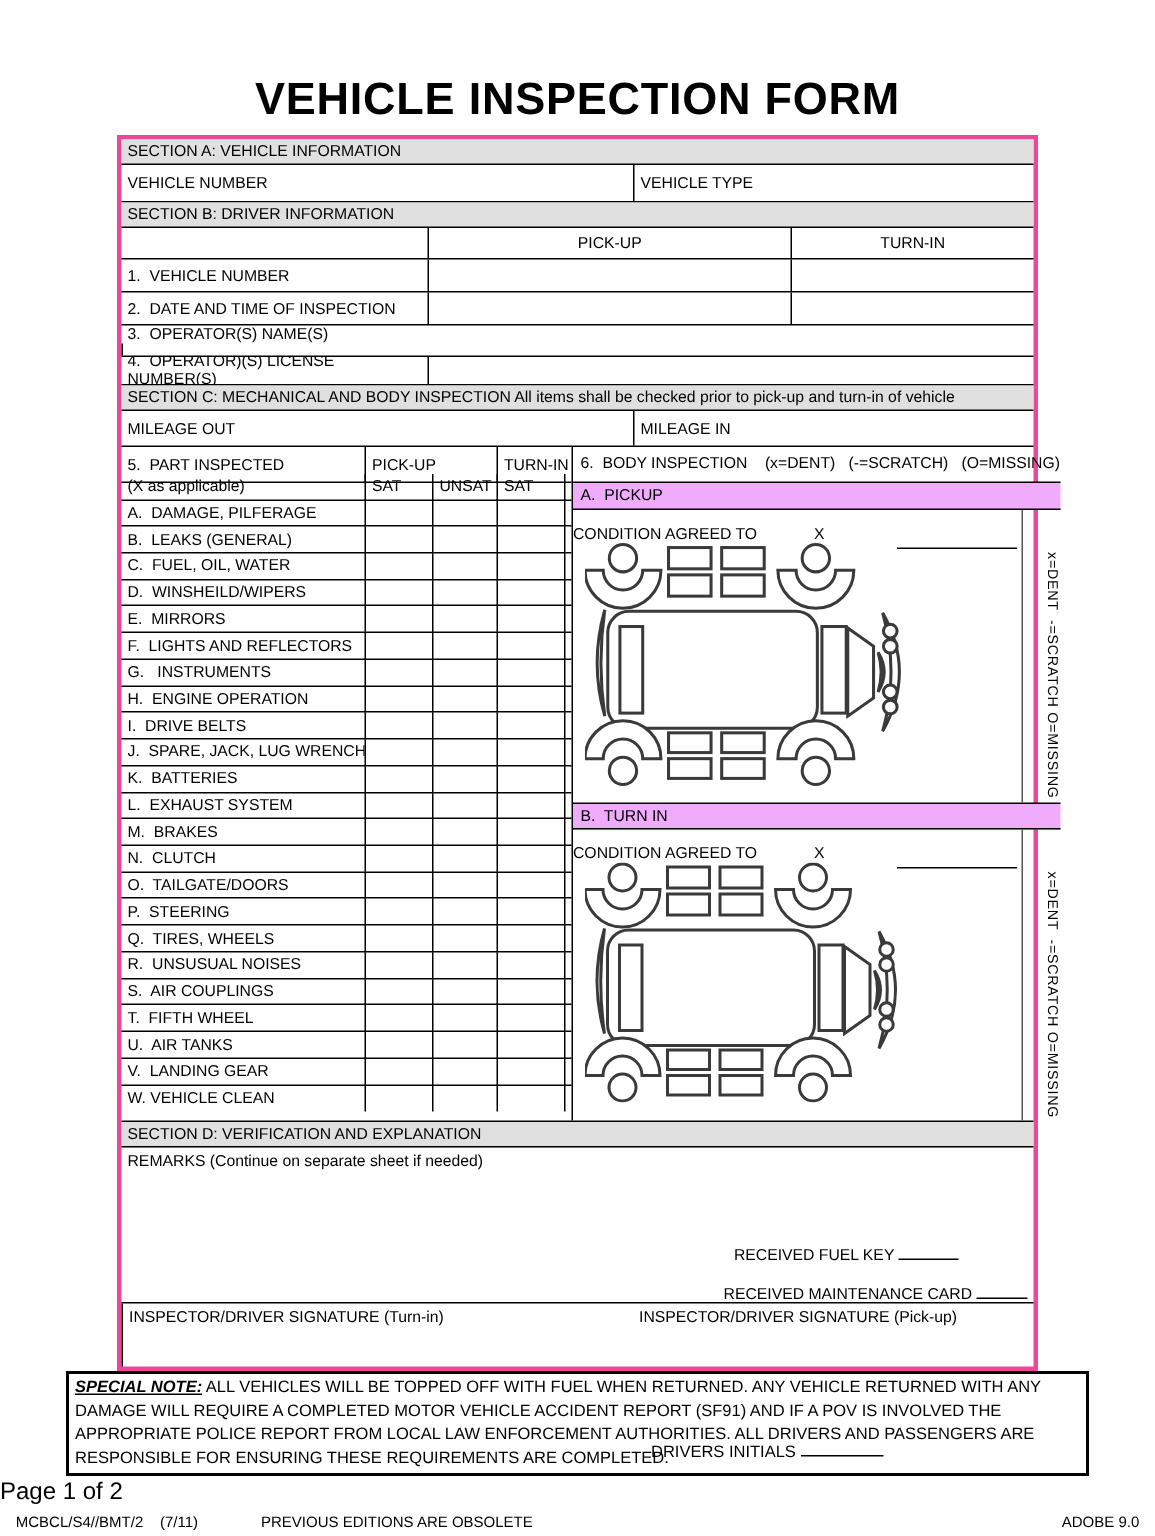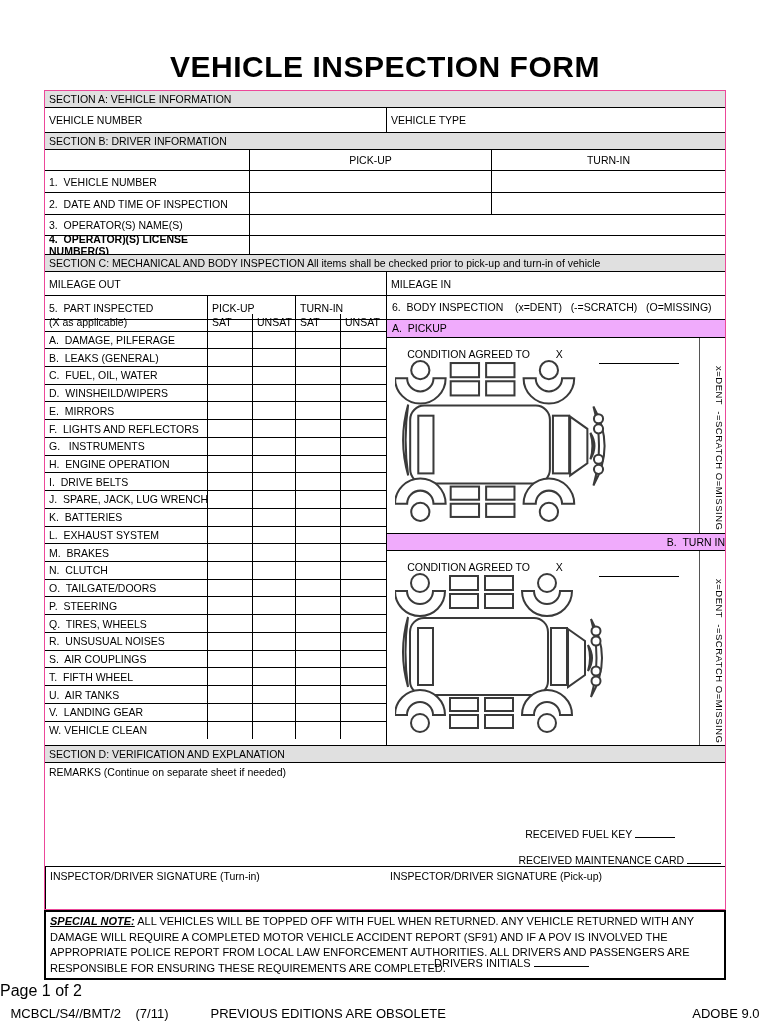--- a/index.html
+++ b/index.html
@@ -8,21 +8,21 @@
     width:770px; height:1024px;
     font-family:"Liberation Sans", sans-serif;
     color:#000; position:relative; overflow:hidden;
   }
   .page { width:770px; height:1024px; padding-top:50px; }
   h1.title {
     text-align:center; font-size:30px; font-weight:bold;
     letter-spacing:0.5px; margin-bottom:6px;
   }
   .form {
-    width:682px; margin:0 auto; border:1px solid #ec4899;
+    width:614px; margin:0 auto; border:3px solid #ec4899;
   }
   .pre { white-space:pre-wrap; }
   .sec-header {
     height:17px; border-bottom:1px solid #000;
     font-size:10.5px; line-height:16px; padding-left:4px;
     background:#e0e0e0; overflow:hidden;
   }
   .row { display:flex; border-bottom:1px solid #000; }
   .cell { font-size:10.5px; padding-left:4px; overflow:hidden; }
   .vcenter { display:flex; align-items:center; }
@@ -58,26 +58,26 @@
   .parts-grid .hd1 { height:24px;text-align:right; }
   .parts-grid .hd2 { height:18px; }
   .parts-grid .cell { border-right:1px solid #000; border-bottom:1px solid #000; display:flex; align-items:center; }
   .parts-grid .cell.lastcol { border-right:none; }
   .parts-grid .cell:nth-last-child(-n+5) { border-bottom:none; }
   .parts-grid .lbl { white-space:pre; font-size:10.5px; }
 
   .bi { flex:1; border-left:1px solid #000; display:flex; flex-direction:column; }
   .bi-header { height:24px; border-bottom:1px solid #000; font-size:10.5px; display:flex; align-items:center; padding-left:5px; white-space:pre; }
   .bi-bar { height:18px; border-bottom:1px solid #000; background:#f0abfc; font-size:10.5px; line-height:17px; padding-left:5px; white-space:pre; }
-  .bi-bar.b2 { height:17px; line-height:16px;text-align:right; }
+  .bi-bar.b2 { height:17px; line-height:16px; }
   .bi-panel { position:relative; border-bottom:1px solid #000; display:flex; }
   .bi-panel.p1 { height:197px; }
   .bi-panel.p2 { height:194px; border-bottom:none; }
   .diag-area { flex:1; position:relative; }
-  .condition { display:flex; justify-content:center; align-items:flex-end; gap:26px; padding-top:8px; font-size:10.5px; }
+  .condition { display:flex; align-items:flex-end; gap:38px; padding-top:8px; font-size:10.5px; }
   .sigline { display:inline-block; width:80px; border-bottom:1.5px solid #000; height:14px; margin-left:10px; transform:translateY(4px); }
   .legend {
     width:26px; border-left:1px solid #555;
     writing-mode:vertical-rl;
     font-size:9.5px; letter-spacing:0.5px;
     padding-top:28px; padding-left:3px; white-space:pre;
   }
   .truck { display:block; margin-left:8px; }
 
   
@@ -97,21 +97,21 @@
     width:682px; margin:0 auto; border:2px solid #000;
     min-height:67px; font-size:11px; line-height:15.5px;
     padding:2px 6px 2px 4px; position:relative;
   }
   .note .nlabel { font-weight:bold; font-style:italic; text-decoration:underline; }
   .note .initials { position:absolute; left:388px; top:44px; white-space:nowrap; }
 
   .pageno { font-size:16px; margin-top:2px; }
   .footer {
     width:749px; margin:6px auto 0 auto; display:flex;
-    font-size:13px; align-items:baseline;
+    font-size:10px; align-items:baseline;
   }
   .footer .obs { margin-left:42px; }
   .footer .adobe { margin-left:auto; }
 </style>
 </head>
 <body>
 
 <svg width="0" height="0" style="position:absolute">
   <defs>
     <g id="truckdiag" fill="#fff" stroke="#3a3a3a" stroke-width="2">
@@ -178,25 +178,25 @@
     <div class="row rowB">
       <div class="cell lab vcenter pre">1.  VEHICLE NUMBER</div>
       <div class="cell mid bl"></div>
       <div class="cell end bl"></div>
     </div>
     <div class="row rowB">
       <div class="cell lab vcenter pre">2.  DATE AND TIME OF INSPECTION</div>
       <div class="cell mid bl"></div>
       <div class="cell end bl"></div>
     </div>
-    <div class="row rowB" style="height:21px;">
+    <div class="row rowB" style="height:21px;flex-direction:column;">
       <div class="cell lab vcenter pre">3.  OPERATOR(S) NAME(S)</div>
       <div class="cell end bl" style="flex:1"></div>
     </div>
-    <div class="row rowB" style="height:19px;font-weight:bold;">
+    <div class="row rowB" style="height:19px;">
       <div class="cell lab vcenter pre">4.  OPERATOR)(S) LICENSE NUMBER(S)</div>
       <div class="cell end bl" style="flex:1"></div>
     </div>
 
     <div class="sec-header">SECTION C:  MECHANICAL AND BODY INSPECTION All items shall be checked prior to pick-up and turn-in of vehicle</div>
     <div class="row rowM">
       <div class="cell vcenter">
         <span>MILEAGE OUT</span>
       </div>
       <div class="cell vcenter bl">

